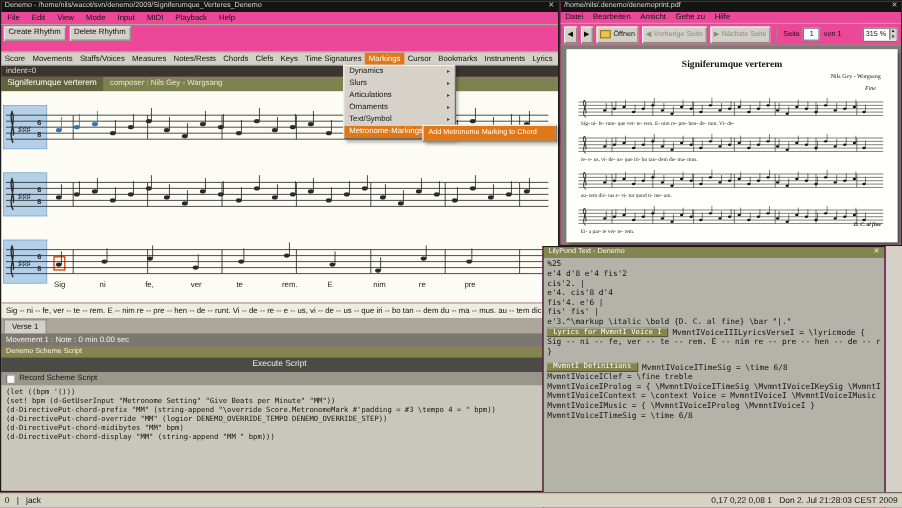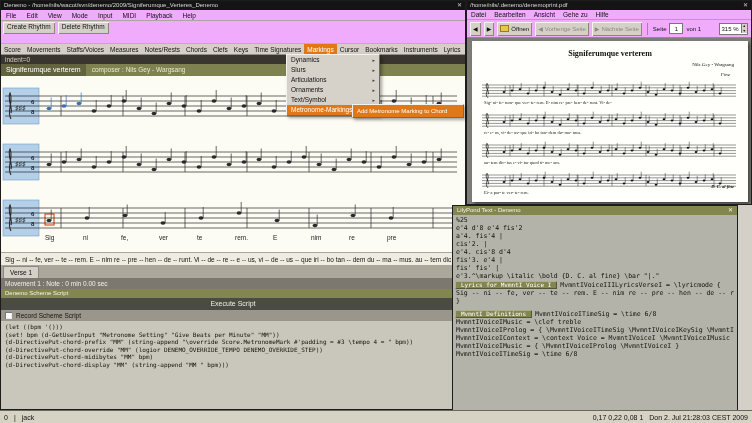--- a/index.html
+++ b/index.html
@@ -2,21 +2,21 @@
 <html><head>
 <meta charset="utf-8">
 <style>
   * { margin:0; padding:0; box-sizing:border-box; }
   body { background:#444; font-family:"Liberation Sans", sans-serif; }
   #screen { position:relative; width:752px; height:423px; background:#d4d0c8; overflow:hidden;
             color:#111; font-size:7px; }
   .mono { font-family:"DejaVu Sans Mono", monospace; }
   .serif { font-family:"Liberation Serif", serif; }
 
-  .win { position:absolute; border:1px solid #1c1c1c; overflow:hidden; background:#f0abfc; }
+  .win { position:absolute; border:1px solid #1c1c1c; overflow:hidden; background:#ec4899; }
   #denemo-win { left:0; top:0; width:466px; height:410px; }
   #pdf-win    { left:466px; top:0; width:286px; height:205px; }
   #lily-win   { left:452px; top:205px; width:286px; height:234px; }
 
   .titlebar { height:9px; background:#141414; color:#d8d8d8; font-size:6px; line-height:9px;
               padding:0 3px; display:flex; justify-content:space-between; align-items:center; }
   .titlebar .x { color:#c8c8c8; font-size:6px; }
 
   .olivebar { height:9px; background:#83864f; color:#f4f4e4; font-size:6px; line-height:9px;
               padding:0 4px; display:flex; justify-content:space-between; align-items:center; }
@@ -762,38 +762,37 @@
   </div>
 
   <div class="win" id="lily-win">
     <div class="olivebar">
       <span>LilyPond Text - Denemo</span>
       <span>✕</span>
     </div>
     <div id="lily-body" class="mono">
       <div class="ln">%25</div>
       <div class="ln">e'4 d'8 e'4 fis'2</div>
-      <div class="ln">a'4. fis'4 |</div>
       <div class="ln">cis'2. |</div>
       <div class="ln">e'4. cis'8 d'4</div>
-      <div class="ln">fis'3. e'4 |</div>
+      <div class="ln">fis'4. e'6 |</div>
       <div class="ln">fis' fis' |</div>
       <div class="ln">e'3.^\markup \italic \bold {D. C. al fine} \bar "|."</div>
       <div class="secrow">
         <span class="secbtn">Lyrics for MvmntI Voice I</span>
         <span class="ln">MvmntIVoiceIIILyricsVerseI = \lyricmode {</span>
       </div>
       <div class="ln">Sig -- ni -- fe, ver -- te -- rem. E -- nim re -- pre -- hen -- de -- runt. Vi -- de --</div>
       <div class="ln">}</div>
       <div class="gap4"></div>
       <div class="secrow">
         <span class="secbtn">MvmntI Definitions</span>
         <span class="ln">MvmntIVoiceITimeSig = \time 6/8</span>
       </div>
-      <div class="ln">MvmntIVoiceIMusic = \clef treble</div>
+      <div class="ln">MvmntIVoiceIClef = \fine treble</div>
       <div class="ln">MvmntIVoiceIProlog = { \MvmntIVoiceITimeSig \MvmntIVoiceIKeySig \MvmntIVoiceIClef }</div>
       <div class="ln">MvmntIVoiceIContext = \context Voice = MvmntIVoiceI \MvmntIVoiceIMusic</div>
       <div class="ln">MvmntIVoiceIMusic = { \MvmntIVoiceIProlog \MvmntIVoiceI }</div>
       <div class="ln">MvmntIVoiceITimeSig = \time 6/8</div>
     </div>
   </div>
 
   <div id="statusbar">
     <div class="lgrp">
       <span>0</span>

